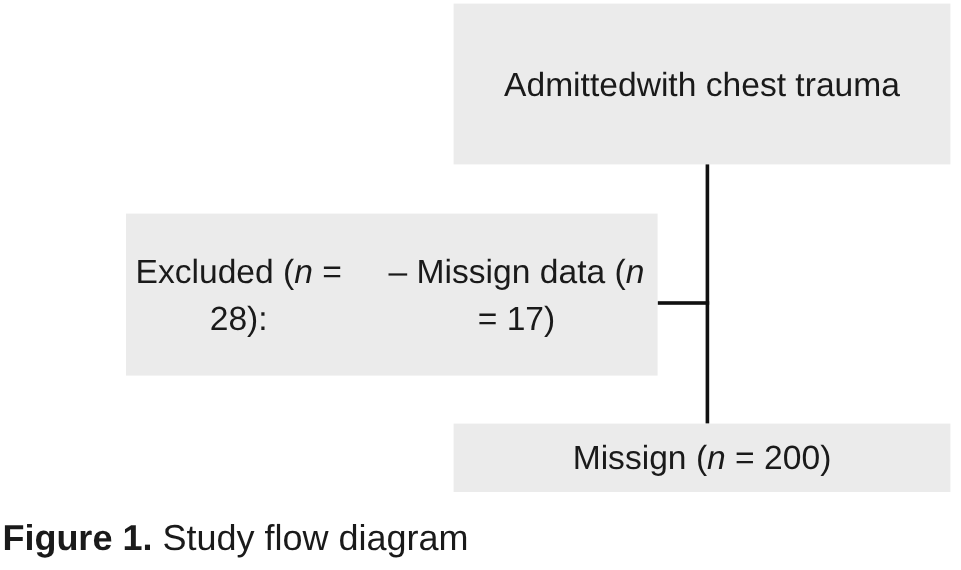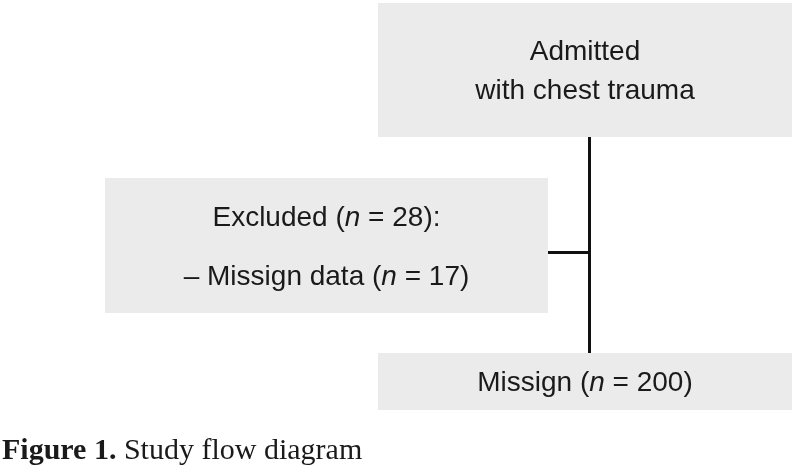--- a/index.html
+++ b/index.html
@@ -8,21 +8,21 @@
     font-family: "Liberation Sans", sans-serif;
   }
   .canvas {
     position: relative;
     width: 801px; height: 475px;
     overflow: hidden;
   }
   .flow-box {
     position: absolute;
     display: flex;
-    flex-direction: column;
+    flex-direction: row;
     justify-content: center;
     align-items: center;
     text-align: center;
     font-size: 28px;
     line-height: 39px;
   }
   .box-admitted { left: 378px; top: 3px;   width: 414px; height: 134px; }
   .box-excluded { left: 105px; top: 178px; width: 443px; height: 135px; }
   .box-analyzed { left: 378px; top: 353px; width: 414px; height: 57px; }
   .n-italic { font-style: italic; }
@@ -54,15 +54,15 @@
 
   <div class="flow-box box-excluded" style="background-color: rgb(235, 235, 235); color: rgb(26, 26, 26); gap: 20px;">
     <div><span>Excluded (</span><span class="n-italic">n</span><span> = 28):</span></div>
     <div><span>– Missign data (</span><span class="n-italic">n</span><span> = 17)</span></div>
   </div>
 
   <div class="flow-box box-analyzed" style="background-color: rgb(235, 235, 235); color: rgb(26, 26, 26);">
     <div><span>Missign (</span><span class="n-italic">n</span><span> = 200)</span></div>
   </div>
 
-  <div class="figure-caption" style="color: rgb(26, 26, 26); font-family: Liberation Serif, serif;"><span class="caption-label">Figure 1.</span><span> Study flow diagram</span></div>
+  <div class="figure-caption" style="color: rgb(26, 26, 26);"><span class="caption-label">Figure 1.</span><span> Study flow diagram</span></div>
 
 </div>
 
 </body></html>

